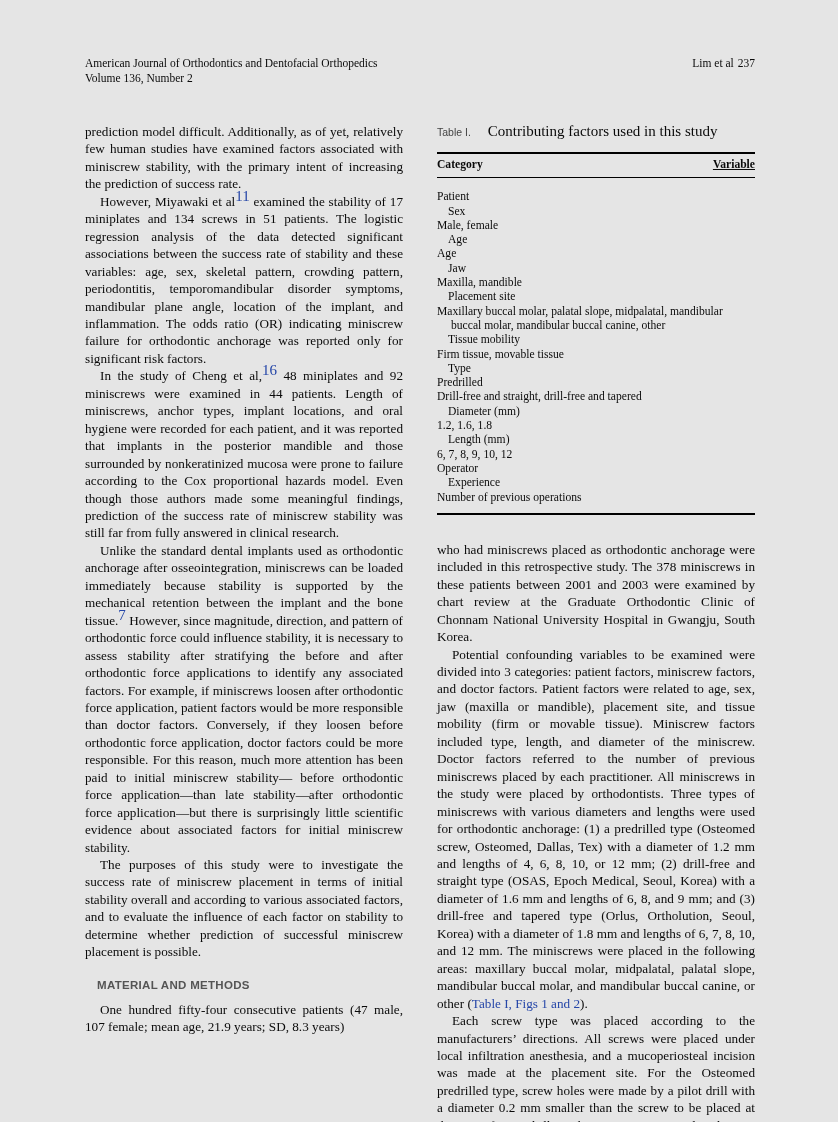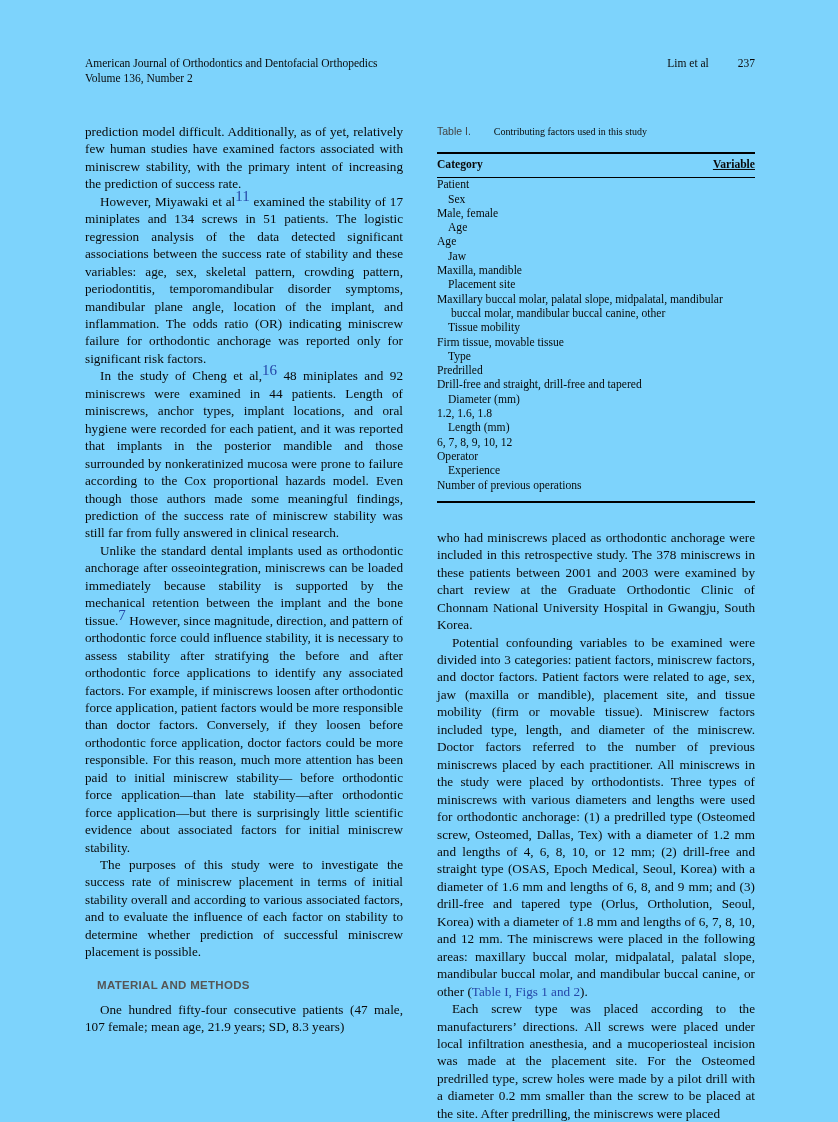--- a/index.html
+++ b/index.html
@@ -5,37 +5,37 @@
   html, body {
     margin: 0;
     padding: 0;
     background: #ffffff;
   }
   .page {
     position: relative;
     width: 838px;
     height: 1122px;
     box-sizing: border-box;
-    background: #7dd3fc;
+    background: #e5e5e5;
     padding: 56px 83px 30px 85px;
     font-family: "Liberation Serif", serif;
     color: #0a0a0a;
     overflow: hidden;
   }
   
   .page-header {
     display: flex;
     justify-content: space-between;
     align-items: flex-start;
     font-size: 11.5px;
     line-height: 14.5px;
     margin-bottom: 38px;
   }
   .page-ref { white-space: nowrap; }
-  .page-ref .author { margin-right: 29px; }
+  .page-ref .author { margin-right: 4px; }
 
   
   .columns {
     display: flex;
     gap: 34px;
   }
   .col { width: 318px; }
 
   p.body-par {
     margin: 0;
@@ -74,38 +74,38 @@
   .table-block { margin-bottom: 26px; }
   .table-caption {
     margin-bottom: 12px;
     font-size: 13.2px;
     line-height: 16px;
   }
   .table-label {
     font-family: "Liberation Sans", sans-serif;
     font-size: 10.5px;
     color: #444444;
-    margin-right: 23px;
+    margin-right: 17px;
     text-align: center;
   }
-  .table-title { font-size: 10px; }
+  .table-title { font-size: 15px; }
 
   .table-grid {
     border-top: 2px solid #000;
     border-bottom: 2px solid #000;
     font-size: 11.6px;
     line-height: 14.3px;
     padding-bottom: 8px;
   }
   .thead {
     display: flex;
     border-bottom: 1px solid #000;
     padding: 4px 0 5px 0;
     font-weight: bold;
-    margin-bottom: 0;
+    margin-bottom: 12px;
   }
   .th-cat { width: 110px; flex-shrink: 0; }
   .th-var { flex: 1; text-align: right; text-decoration: underline; }
 
   .trow { display: flex; flex-direction: column; }
   .tcell-cat { width: 110px; flex-shrink: 0; box-sizing: border-box; }
   .trow.sub .tcell-cat { padding-left: 11px; }
   .tcell-var {
     flex: 1;
     padding-left: 14px;

